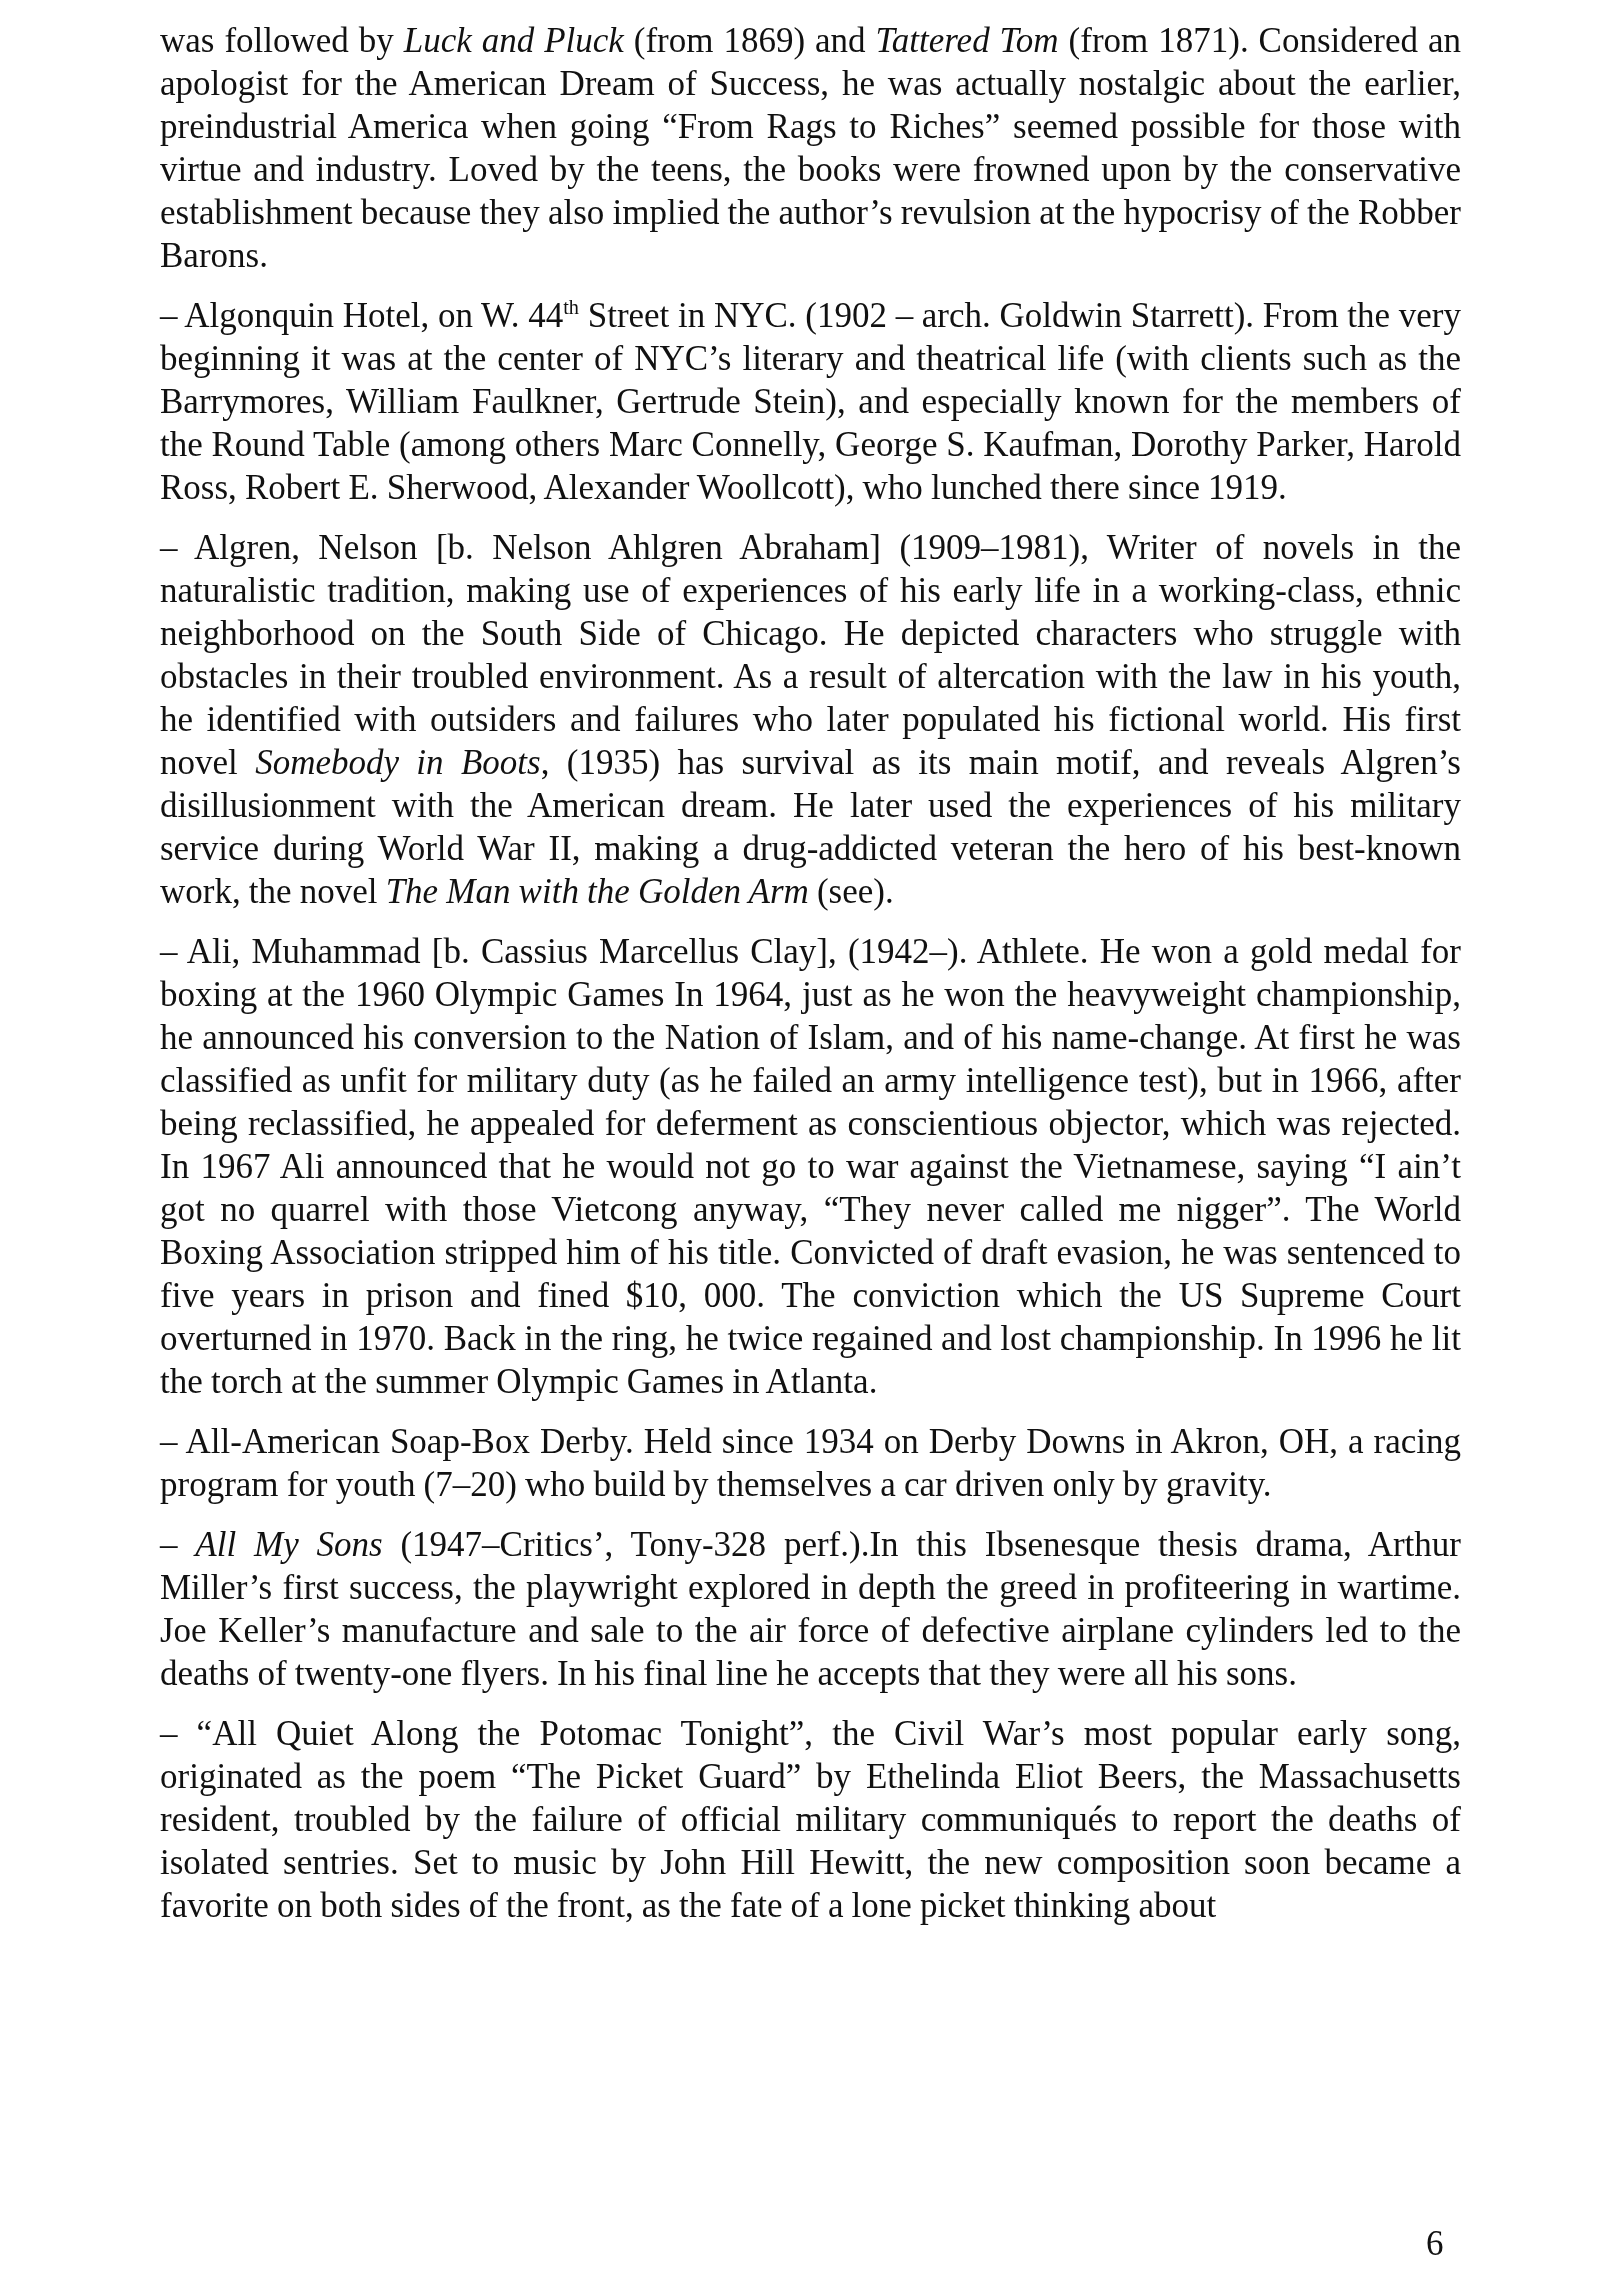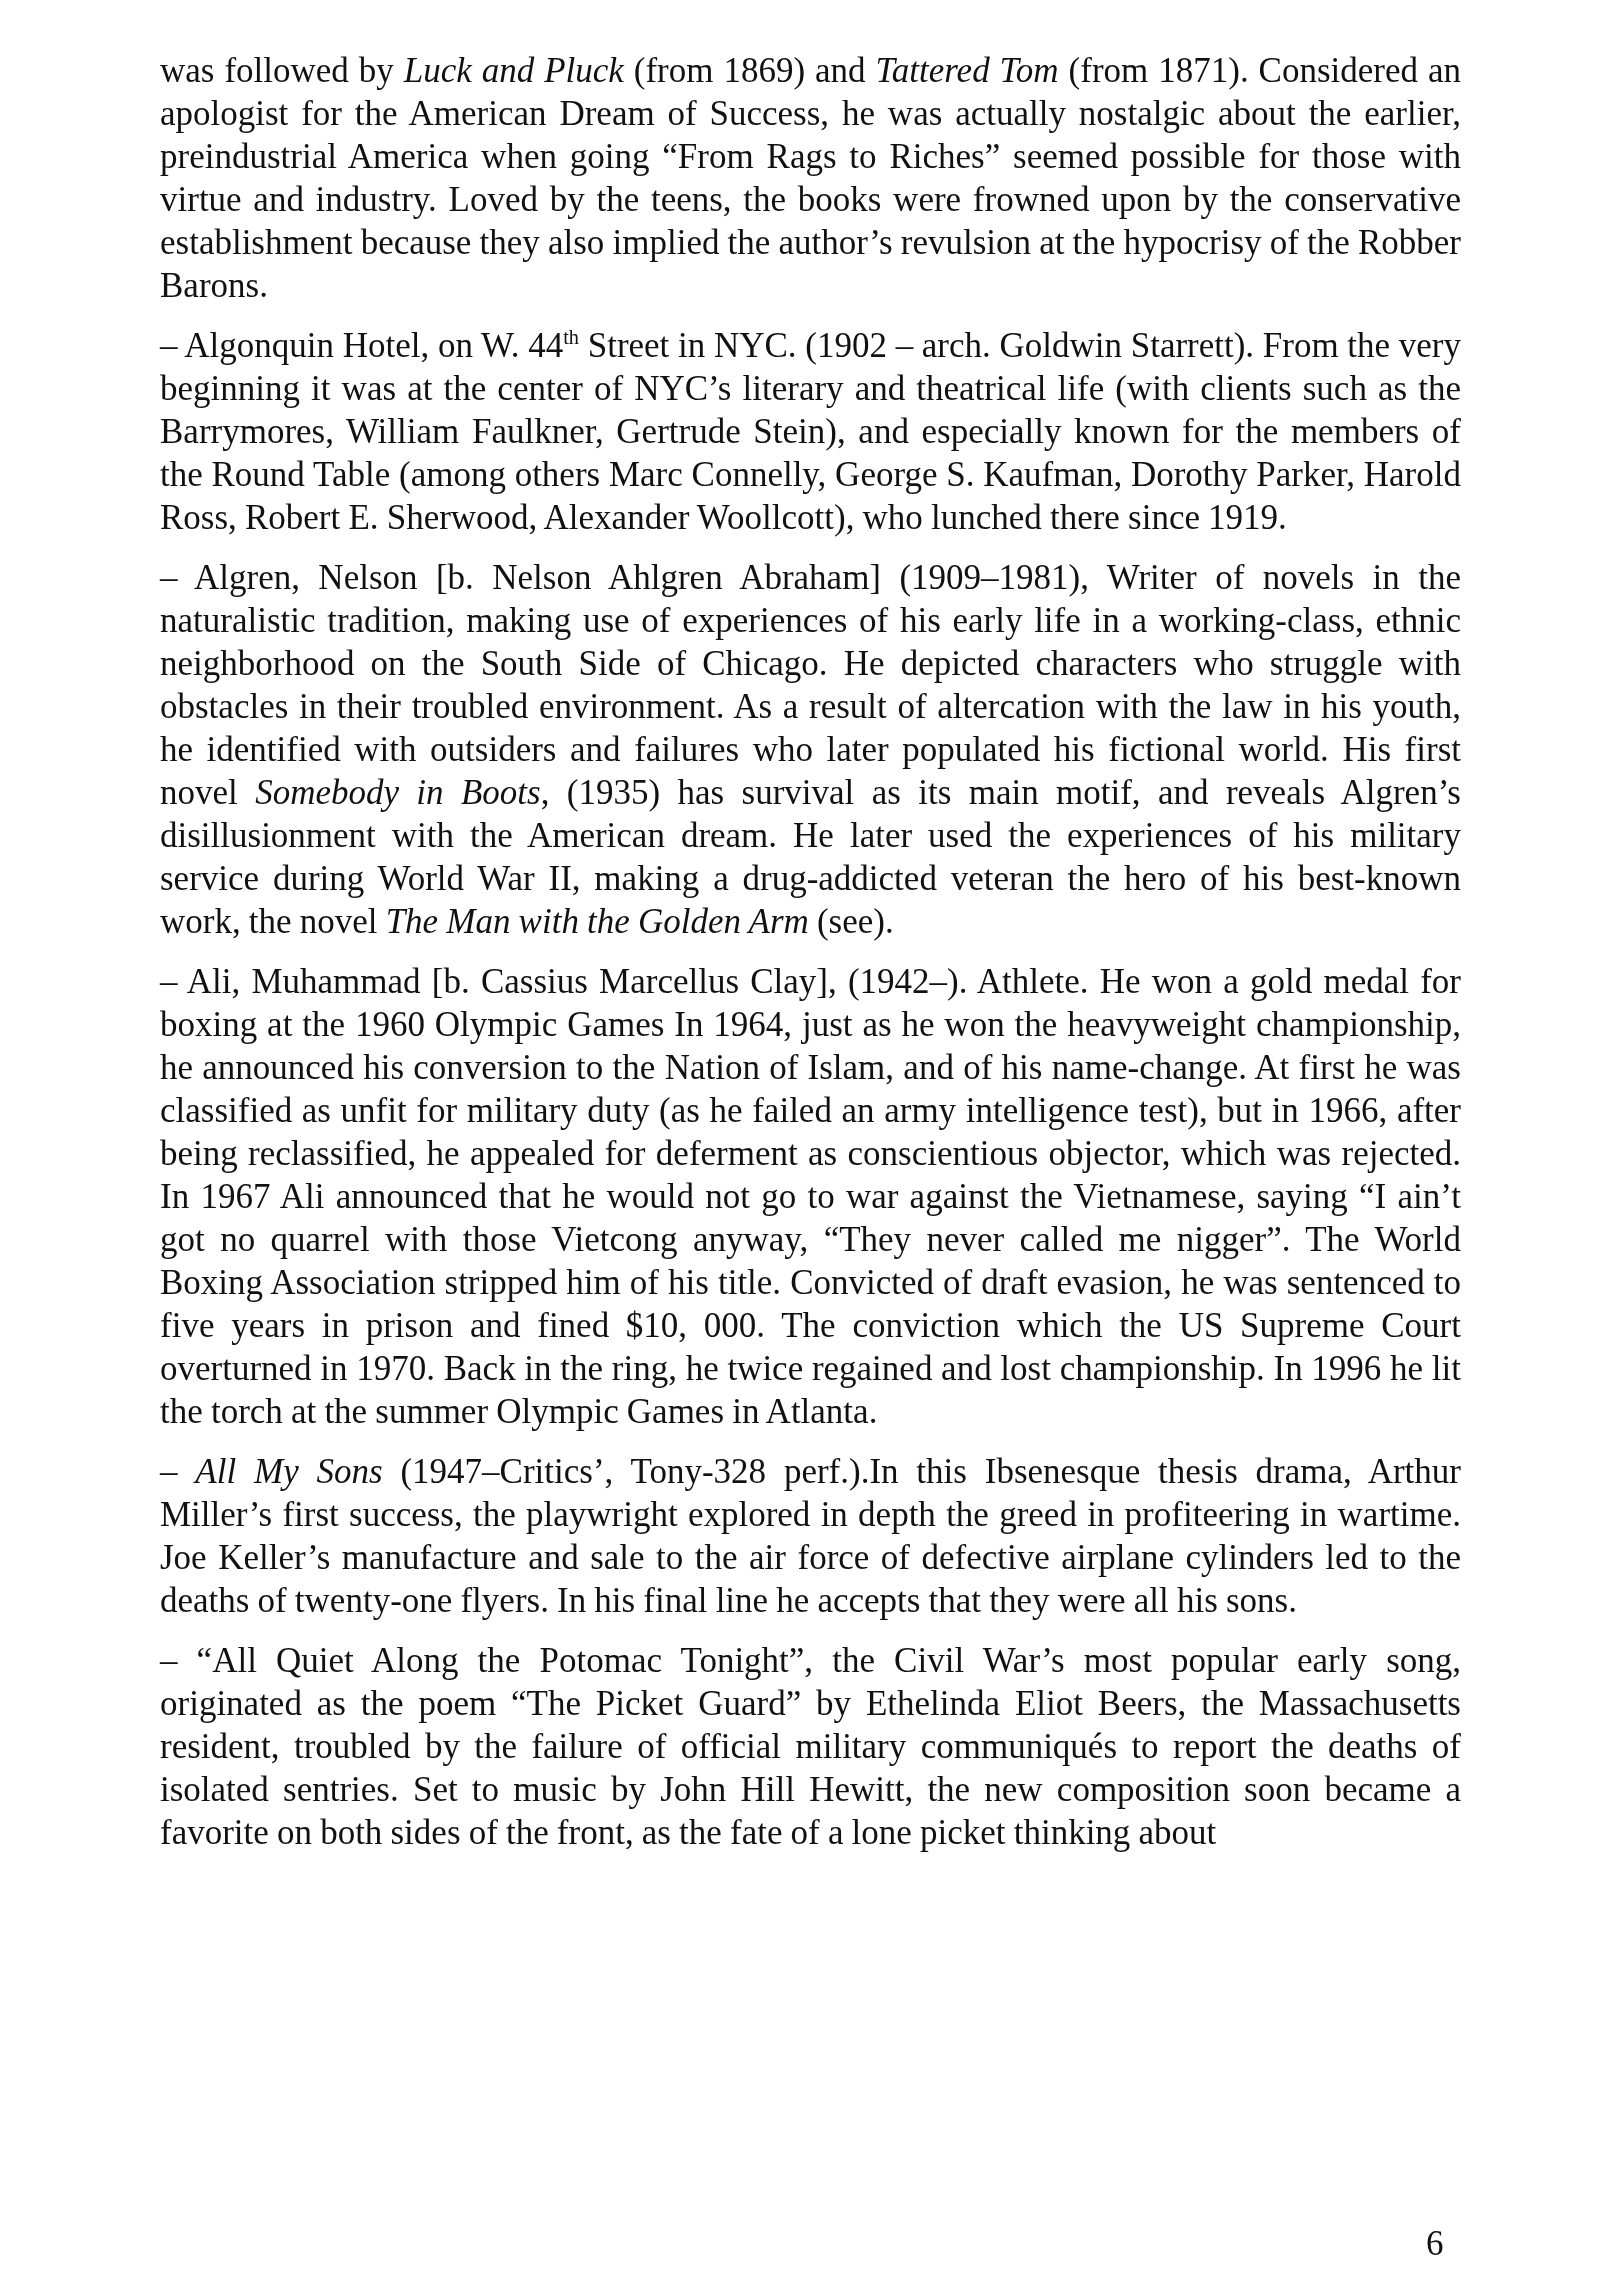--- a/index.html
+++ b/index.html
@@ -11,21 +11,21 @@
     width: 1623px;
     height: 2295px;
     position: relative;
     overflow: hidden;
     color: #111111;
     font-family: "Liberation Serif", "DejaVu Serif", serif;
   }
   .page {
     position: absolute;
     left: 160px;
-    top: 49px;
+    top: 19px;
     width: 1301px;
   }
   .para {
     margin: 0 0 17px 0;
     font-size: 35px;
     line-height: 43px;
     text-align: justify;
     hyphens: manual;
     word-spacing: -0.6px;
   }
@@ -61,20 +61,23 @@
   </p>
 
   <p class="para">
     <span>– Algren, Nelson [b. Nelson Ahlgren Abraham] (1909–1981), Writer of novels in the naturalistic tradition, making use of experiences of his early life in a working-class, ethnic neighborhood on the South Side of Chicago. He depicted characters who strug­gle with obstacles in their troubled environment. As a result of altercation with the law in his youth, he identified with outsiders and failures who later populated his fictional world. His first novel </span><span class="seg-italic">Somebody in Boots</span><span>, (1935) has survival as its main motif, and reveals Algren’s disillusionment with the American dream. He later used the experiences of his military service during World War II, making a drug-addicted veteran the hero of his best-known work, the novel </span><span class="seg-italic">The Man with the Golden Arm</span><span> (see).</span>
   </p>
 
   <p class="para">
     <span>– Ali, Muhammad [b. Cassius Marcellus Clay], (1942–). Athlete. He won a gold medal for boxing at the 1960 Olympic Games In 1964, just as he won the heavyweight championship, he announced his conversion to the Nation of Islam, and of his name-change. At first he was classified as unfit for military duty (as he failed an army intelligence test), but in 1966, after being reclassified, he appealed for deferment as conscientious objector, which was rejected. In 1967 Ali announced that he would not go to war against the Vietnamese, saying “I ain’t got no quarrel with those Vietcong anyway, “They never called me nigger”. The World Boxing Association stripped him of his title. Convicted of draft evasion, he was sentenced to five years in prison and fined $10, 000. The conviction which the US Supreme Court overturned in 1970. Back in the ring, he twice regained and lost championship. In 1996 he lit the torch at the summer Olympic Games in Atlanta.</span>
   </p>
 
+  <p class="para">
+    <span>– All-American Soap-Box Derby. Held since 1934 on Derby Downs in Akron, OH, a racing program for youth (7–20) who build by themselves a car driven only by gravity.</span>
+  </p>
 
   <p class="para">
     <span>– </span><span class="seg-italic">All My Sons</span><span> (1947–Critics’, Tony-328 perf.).In this Ibsenesque thesis drama, Arthur Miller’s first success, the playwright explored in depth the greed in profiteering in wartime. Joe Keller’s manufacture and sale to the air force of defective airplane cyl­inders led to the deaths of twenty-one flyers. In his final line he accepts that they were all his sons.</span>
   </p>
 
   <p class="para">
     <span>– “All Quiet Along the Potomac Tonight”, the Civil War’s most popular early song, originated as the poem “The Picket Guard” by Ethelinda Eliot Beers, the Massachusetts resident, troubled by the failure of official military communiqués to report the deaths of isolated sentries. Set to music by John Hill Hewitt, the new composition soon be­came a favorite on both sides of the front, as the fate of a lone picket thinking about</span>
   </p>
 
 </div>

